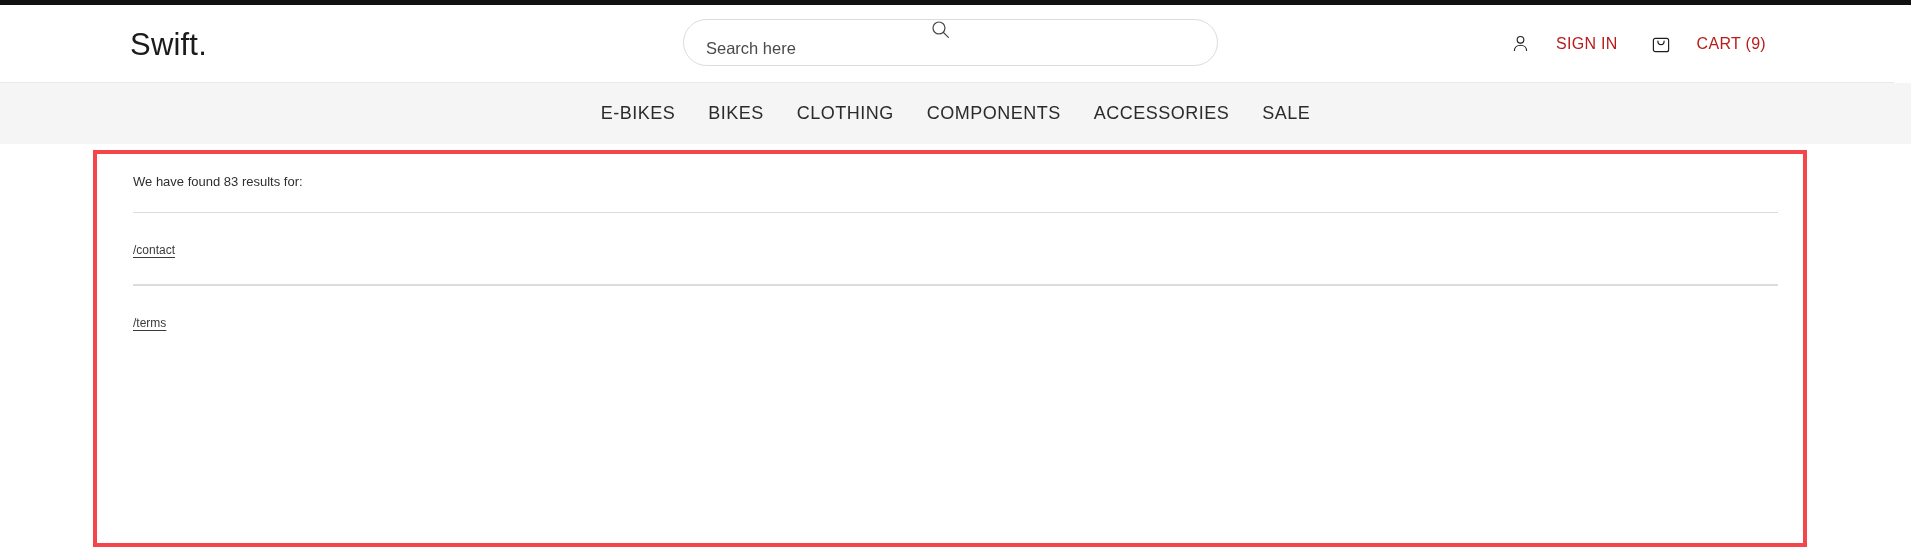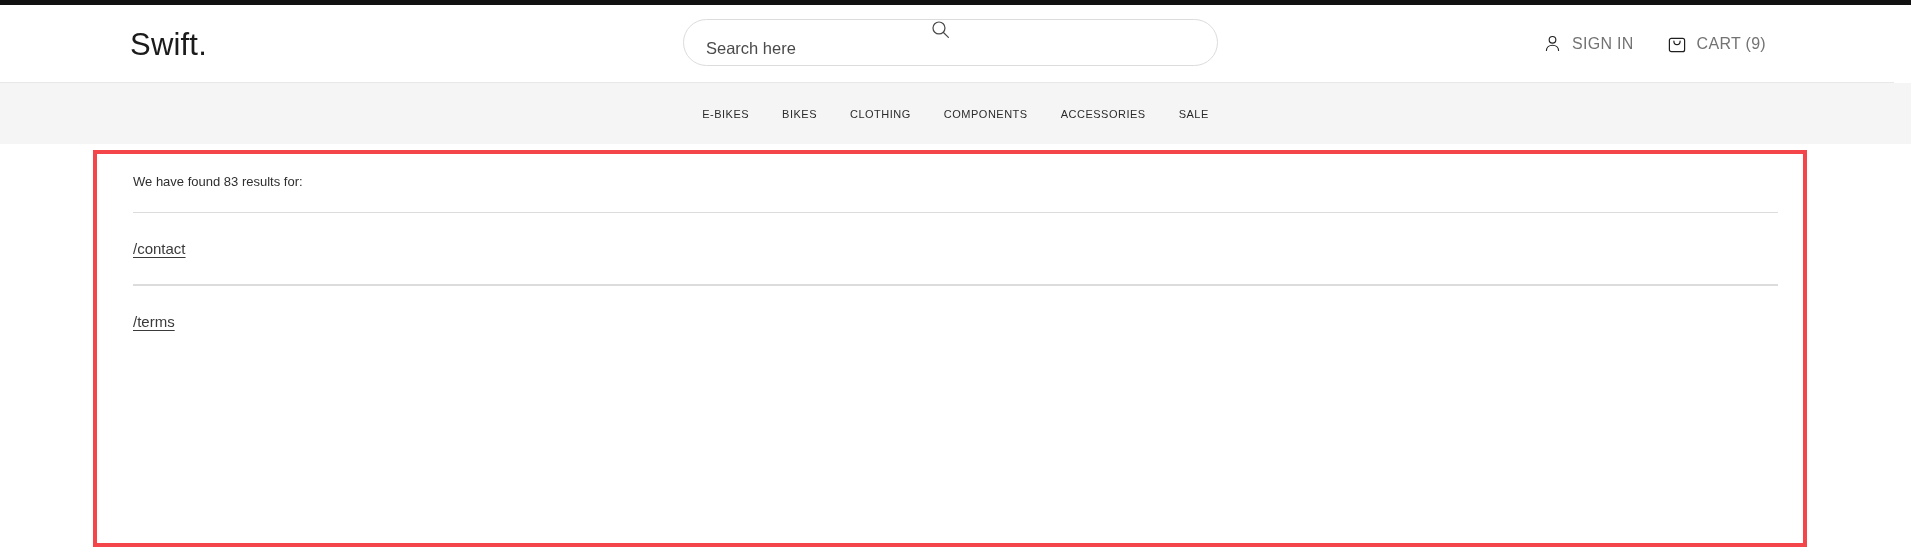--- a/index.html
+++ b/index.html
@@ -89,23 +89,23 @@
     right: 128px;
     top: 50%;
     transform: translateY(-50%);
     display: flex;
     align-items: center;
     gap: 33px;
   }
   .hdr-link {
     display: flex;
     align-items: center;
-    gap: 10px;
+    gap: 26px;
     font-size: 16px;
-    color: #737373;
+    color: #b91c1c;
     letter-spacing: 0.3px;
     cursor: pointer;
     text-decoration: none;
     white-space: nowrap;
     text-align: right;
   }
   .hdr-link svg { display: block; flex: 0 0 auto; }
 
   
   .navbar {
@@ -119,21 +119,21 @@
     justify-content: center;
   }
   .navbar ul {
     list-style: none;
     margin: 0; padding: 0;
     display: flex;
     align-items: center;
     gap: 33px;
   }
   .navbar li {
-    font-size: 11px;
+    font-size: 18px;
     letter-spacing: 0.5px;
     color: #2b2b2b;
     cursor: pointer;
     white-space: nowrap;
   }
 
   
   .results {
     position: absolute;
     top: 144px; left: 0;
@@ -151,21 +151,21 @@
   .divider {
     height: 1px;
     background: #dcdcdc;
     width: 1645px;
   }
   .result-item {
     padding: 27px 0 26px 0;
   }
   .result-path {
     display: inline-block;
-    font-size: 15px;
+    font-size: 12px;
     color: #3a3a3a;
     text-decoration: underline;
     text-underline-offset: 3px;
     cursor: pointer;
     line-height: 1.2;
   }
   .result-title {
     font-size: 19.5px;
     font-weight: 400;
     color: #232323;

